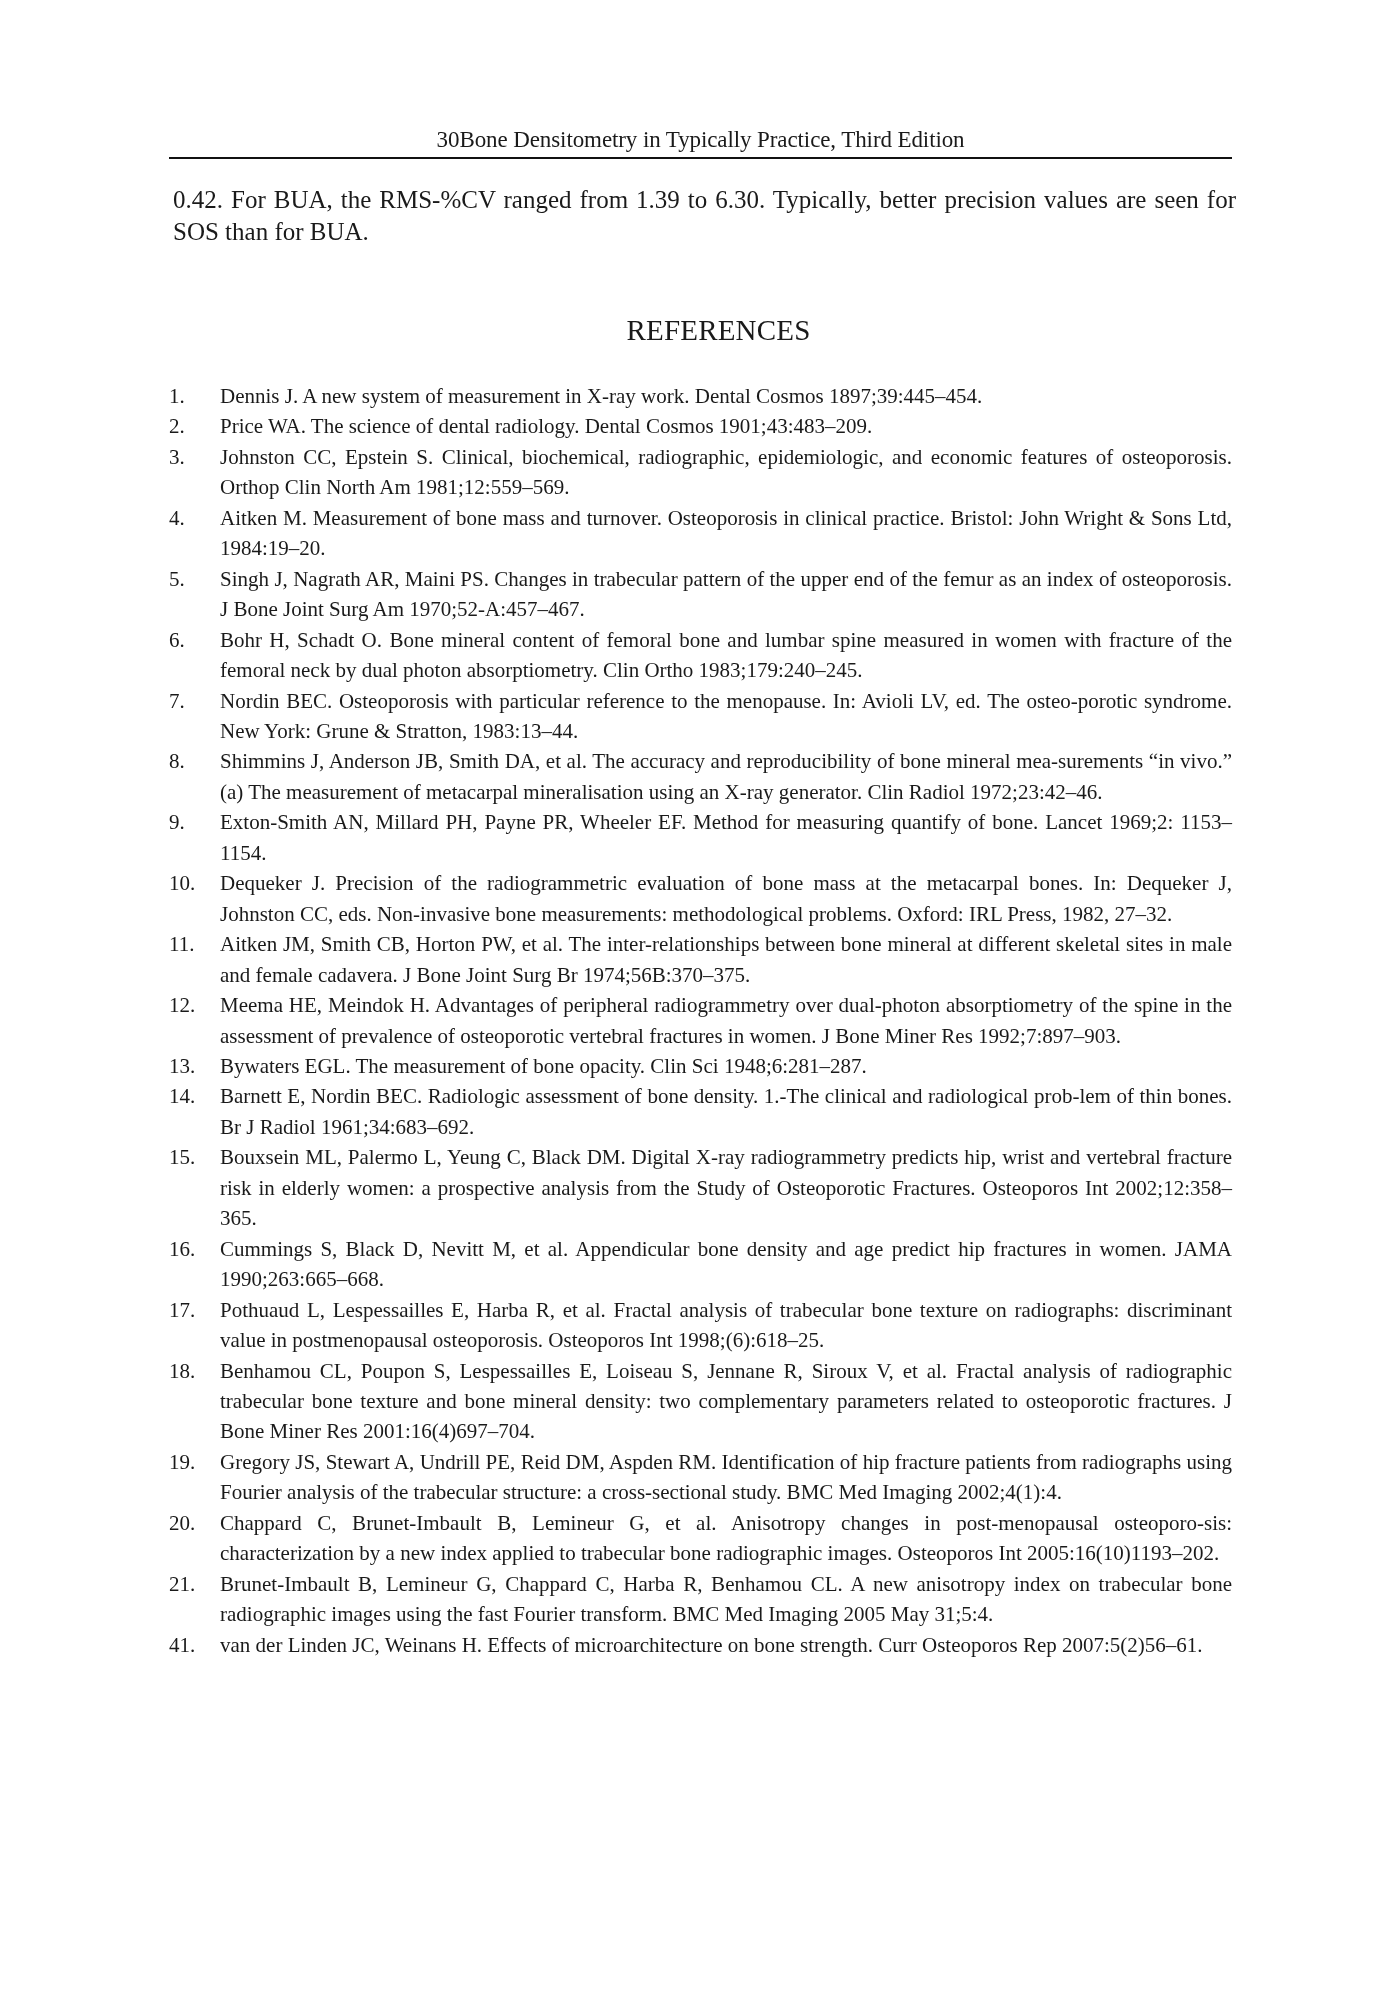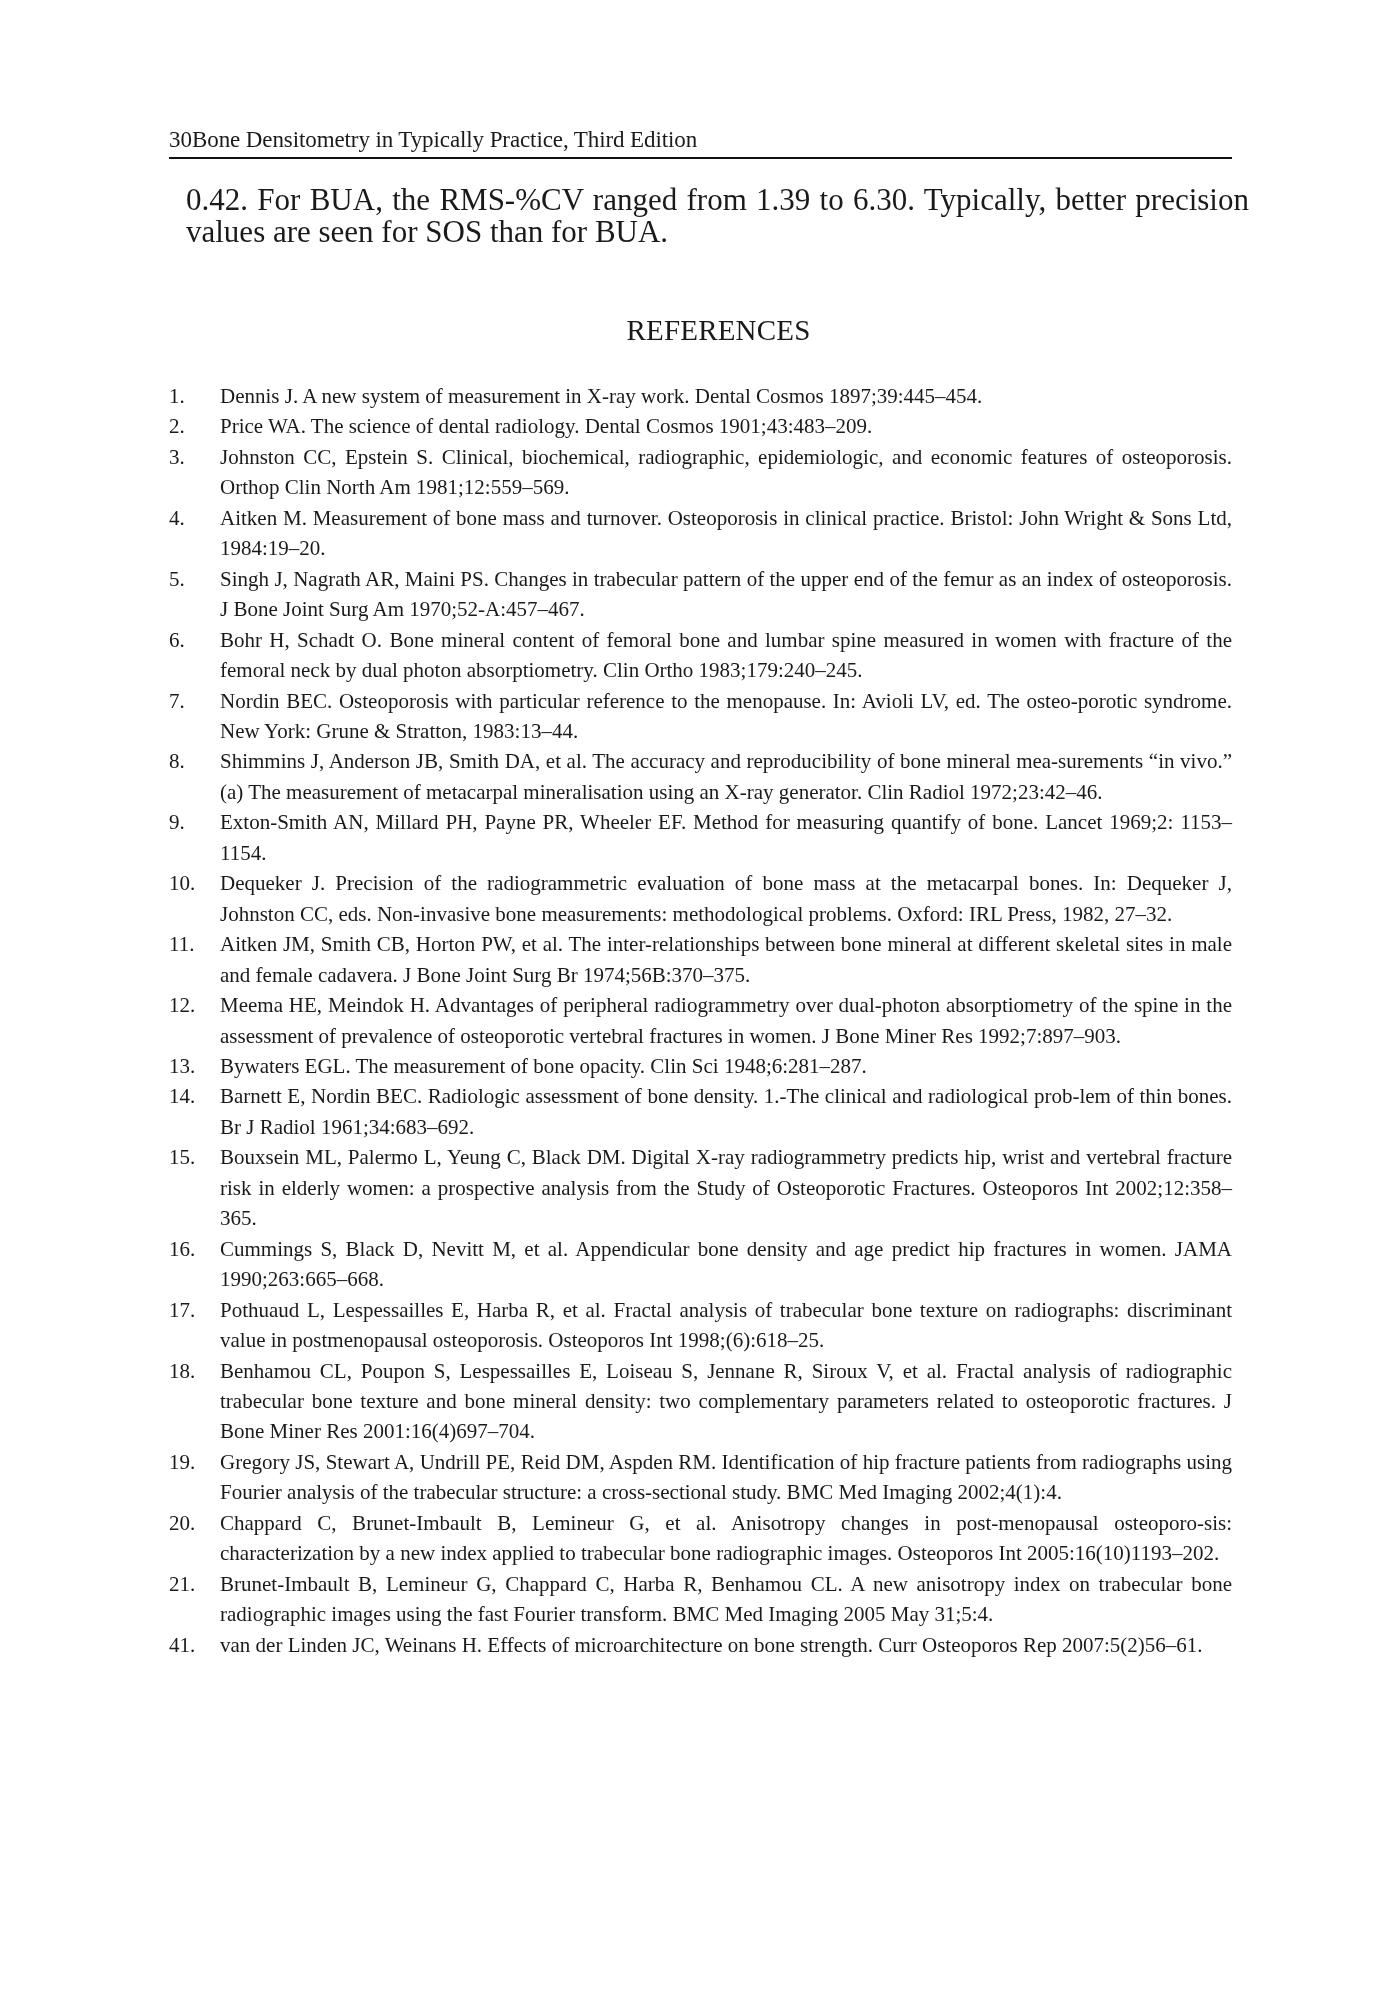--- a/index.html
+++ b/index.html
@@ -21,36 +21,36 @@
       top: 0;
       width: 1063px;
     }
     .running-head {
       position: absolute;
       top: 124px;
       left: 0;
       width: 1063px;
       height: 30px;
       display: flex;
-      justify-content: flex-start;
+      justify-content: center;
       align-items: flex-end;
       font-size: 23px;
       line-height: 28px;
       border-bottom: 2px solid #111;
       padding-bottom: 3px;
     }
     .running-head .title {
       letter-spacing: -0.1px;
     }
     .body-text {
       position: absolute;
       top: 184px;
-      left: 17px;
+      left: 4px;
       width: 1063px;
-      font-size: 31px;
+      font-size: 25px;
       line-height: 32px;
       text-align: justify;
       text-align-last: left;
       margin: 0;
     }
     .refs-heading {
       position: absolute;
       top: 312px;
       left: 0;
       width: 1063px;

